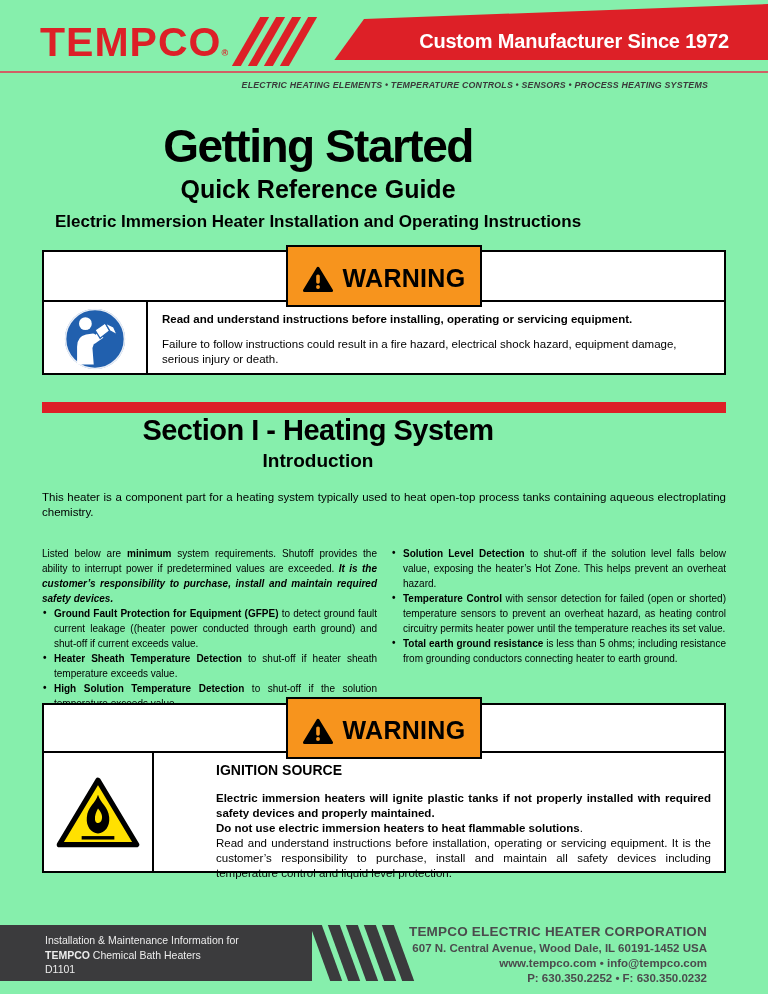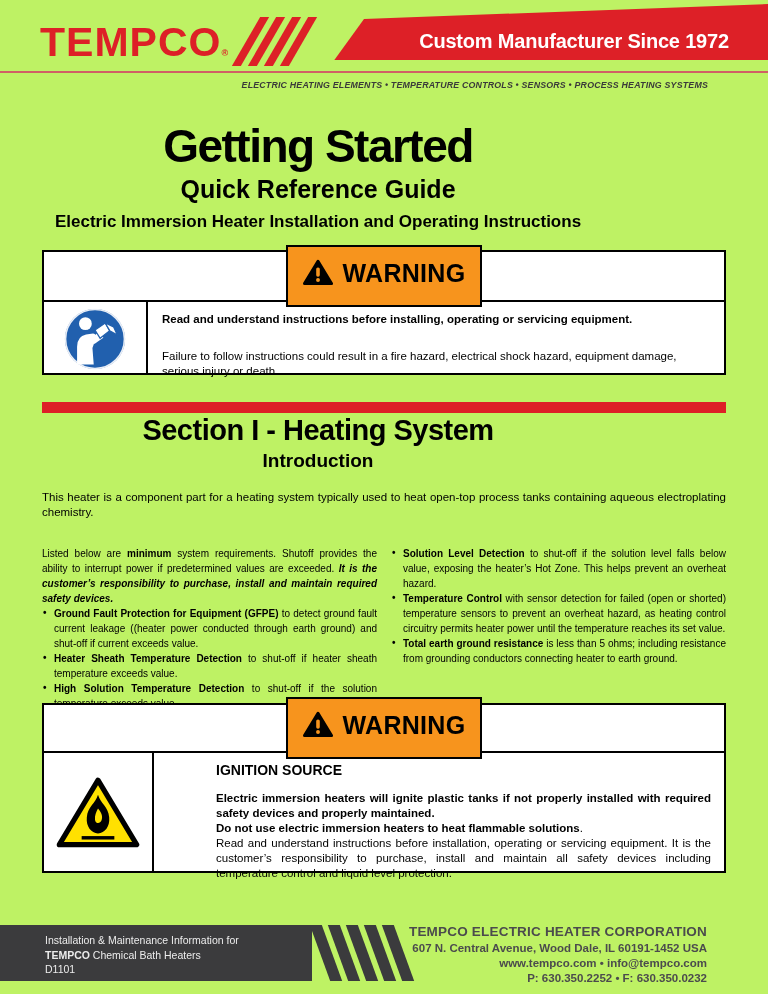--- a/index.html
+++ b/index.html
@@ -1,16 +1,16 @@
 <!DOCTYPE html>
 <html style="--brand-red: #DD2027; --warning-orange: #F7941D; --icon-blue: #2160AE; --hazard-yellow: #FFE100; --footer-dark: #3B3B3D;"><head>
 <meta charset="utf-8">
 <style>
   html,body{margin:0;padding:0;background:#fff;}
-  .page{position:relative;width:768px;height:994px;background:#bef264;overflow:hidden;
+  .page{position:relative;width:768px;height:994px;background:#86efac;overflow:hidden;
         font-family:"Liberation Sans",sans-serif;color:#000;text-decoration:underline;}
 
   
   .logo{position:absolute;left:40px;top:20px;font-size:41px;font-weight:700;
         color:var(--brand-red);letter-spacing:1px;line-height:44px;}
   .logo .reg{font-size:9px;vertical-align:baseline;}
   .header-stripes{position:absolute;left:246px;top:17px;height:49px;display:flex;gap:7px;}
   .header-stripes span{display:block;width:9px;background:var(--brand-red);transform:skewX(-30deg);}
   .header-banner{position:absolute;left:330px;top:0;width:438px;height:60px;
         background:var(--brand-red);
@@ -28,33 +28,33 @@
   .title-sub{top:175px;font-size:25px;font-weight:700;}
   .title-doc{top:212px;font-size:17px;font-weight:700;}
 
   
   .warnbox{position:absolute;left:42px;width:684px;border:2px solid #000;background:#fff;box-sizing:border-box;}
   #warnbox1{top:250px;height:125px;}
   #warnbox2{top:703px;height:170px;}
   .warn-top{border-bottom:2px solid #000;display:flex;align-items:center;justify-content:center;}
   #warnbox1 .warn-top{height:48px;}
   #warnbox2 .warn-top{height:46px;}
-  .warn-banner{display:flex;align-items:flex-start;gap:10px;background:var(--warning-orange);
+  .warn-banner{display:flex;align-items:flex-end;gap:10px;background:var(--warning-orange);
         border:2px solid #000;padding:12px 15px;height:34px;}
   .warn-banner .lbl{font-size:25px;font-weight:700;letter-spacing:0.3px;}
   .warn-banner svg{display:block;}
   .warn-body{display:flex;align-items:stretch;}
   #warnbox1 .warn-body{height:73px;}
   #warnbox2 .warn-body{height:118px;gap:48px;}
   .warn-icon-cell{border-right:2px solid #000;display:flex;align-items:center;justify-content:center;flex:0 0 auto;}
   #warnbox1 .warn-icon-cell{width:102px;}
   #warnbox2 .warn-icon-cell{width:108px;}
   .warn-text-cell{flex:1;padding:10px 13px 6px 14px;font-size:11.5px;line-height:15px;}
   .warn-text-cell p{margin:0;}
-  .warn-text-cell .gap{margin-top:22px;}
+  .warn-text-cell .gap{margin-top:10px;}
   .w2-heading{font-size:14px;font-weight:700;margin:0 0 13px 0 !important;}
   .just{text-align:justify;}
   .b{font-weight:700;}
 
   
   .red-bar{position:absolute;left:42px;top:402px;width:684px;height:11px;background:var(--brand-red);}
   .sec-title{top:414px;font-size:29px;font-weight:700;letter-spacing:-0.5px;}
   .sec-sub{top:450px;font-size:19px;font-weight:700;}
   .intro-para{position:absolute;left:42px;top:478px;width:684px;font-size:11.5px;line-height:15px;}
 

